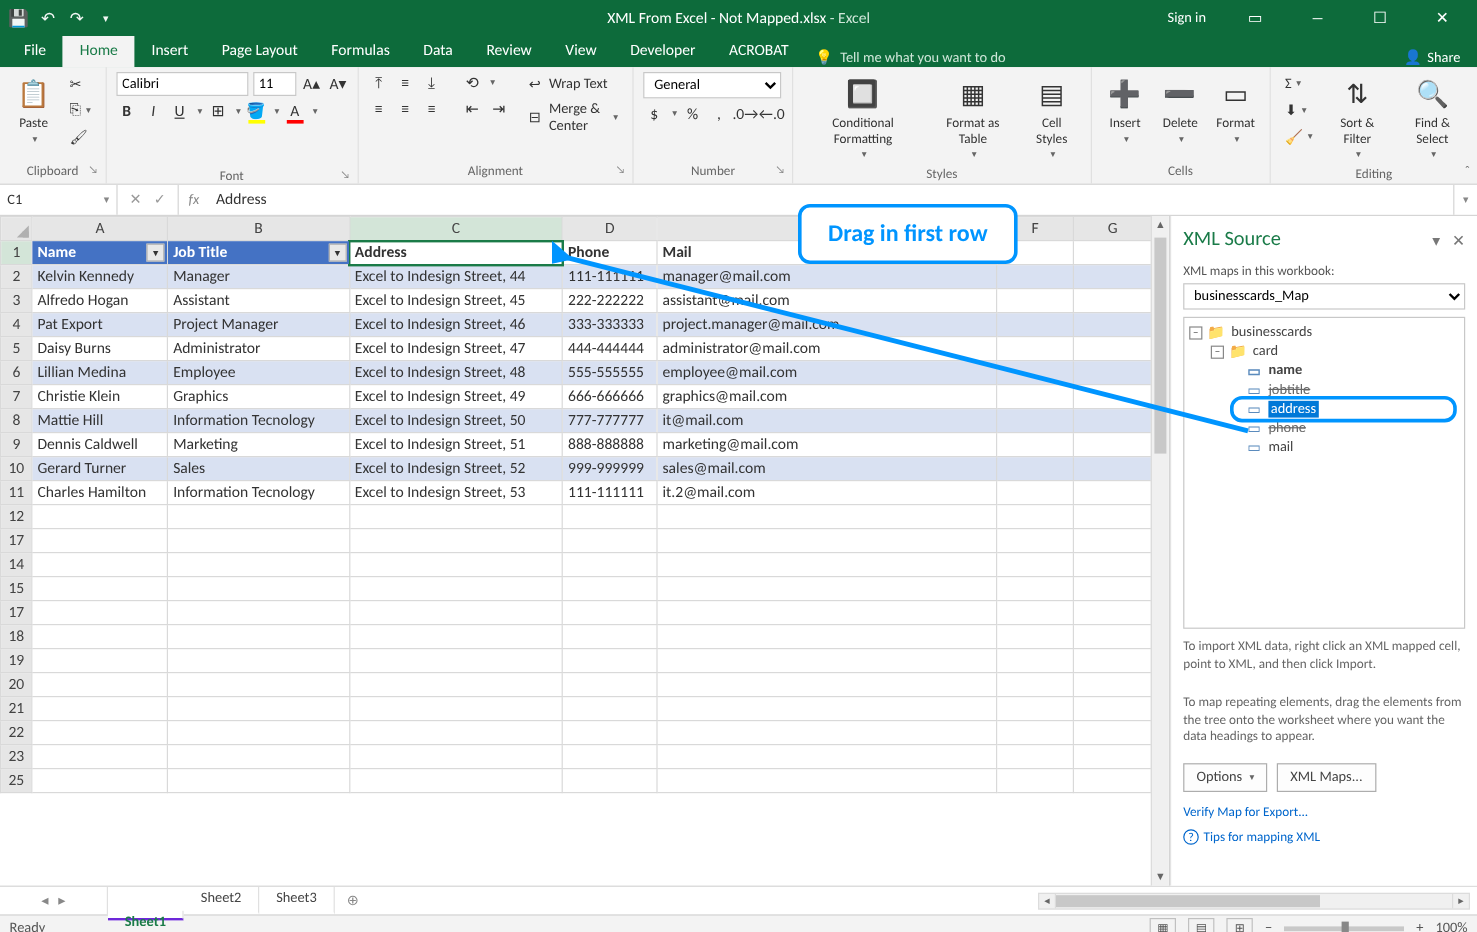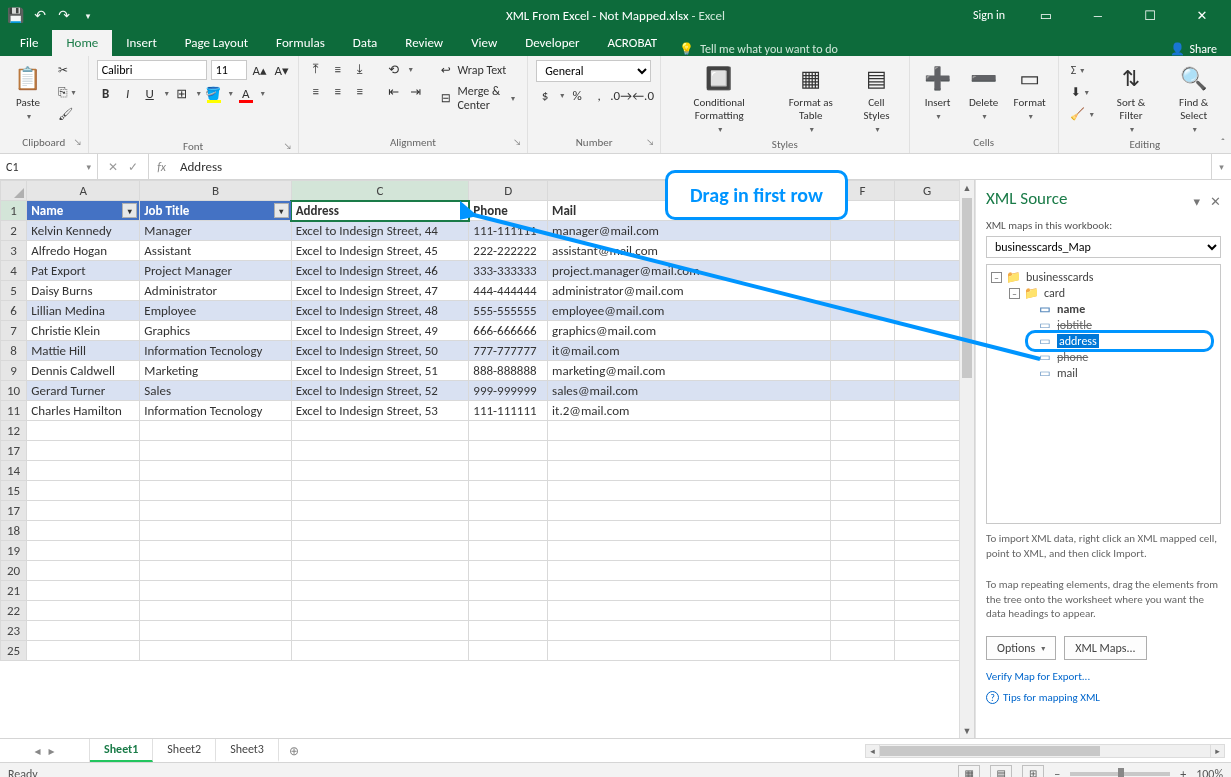--- a/index.html
+++ b/index.html
@@ -98,21 +98,21 @@
 .circle-anno { position: absolute; border: 3px solid #0095ff; border-radius: 10px; left: 36px; right: 4px; top: -3px; bottom: -3px; pointer-events: none; }
 .tp-hint { font-size: 11px; color: #666; margin: 8px 0; line-height: 1.35; }
 .tp-btns { display: flex; gap: 8px; margin: 6px 0; }
 .tp-btn { border: 1px solid #adadad; background: #fdfdfd; padding: 4px 10px; font-size: 12px; display: flex; align-items: center; gap: 4px; cursor: pointer; }
 .tp-link { color: #0066cc; font-size: 11px; margin: 4px 0; cursor: pointer; display: flex; align-items: center; gap: 4px; }
 
 
 .sheettabs { height: 24px; background: #fff; border-top: 1px solid #d5d5d5; display: flex; align-items: stretch; }
 .st-nav { width: 90px; display: flex; align-items: center; justify-content: center; gap: 8px; color: #888; border-right: 1px solid #e0e0e0; }
 .st-tab { padding: 3px 14px; border-right: 1px solid #e0e0e0; font-size: 12px; color: #444; cursor: pointer; border-bottom: 2px solid transparent; }
-.st-tab.active { border-bottom: 2px solid #22c55e; background: #fff; color: #1a7b48; font-weight: 600; }
+.st-tab.active { border-bottom: 2px solid #6d28d9; background: #fff; color: #1a7b48; font-weight: 600; margin-top: 20px; }
 .st-add { width: 30px; display: flex; align-items: center; justify-content: center; color: #888; }
 .st-scroll { flex: 1; display: flex; align-items: center; justify-content: flex-end; padding-right: 6px; }
 .hsb { width: 360px; height: 14px; background: #f0f0f0; border: 1px solid #dcdcdc; position: relative; }
 .hsb .thumb { position: absolute; top: 1px; bottom: 1px; left: 14px; width: 220px; background: #c8c8c8; }
 .hsb .la, .hsb .ra { position: absolute; top: 0; bottom: 0; width: 14px; display: flex; align-items: center; justify-content: center; font-size: 9px; color: #666; }
 .hsb .la { left: 0; border-right: 1px solid #dcdcdc; } .hsb .ra { right: 0; border-left: 1px solid #dcdcdc; }
 
 
 .status { height: 22px; background: #f3f3f3; border-top: 1px solid #d5d5d5; display: flex; align-items: center; padding: 0 8px; font-size: 12px; color: #555; }
 .status .right { margin-left: auto; display: flex; align-items: center; gap: 10px; }

